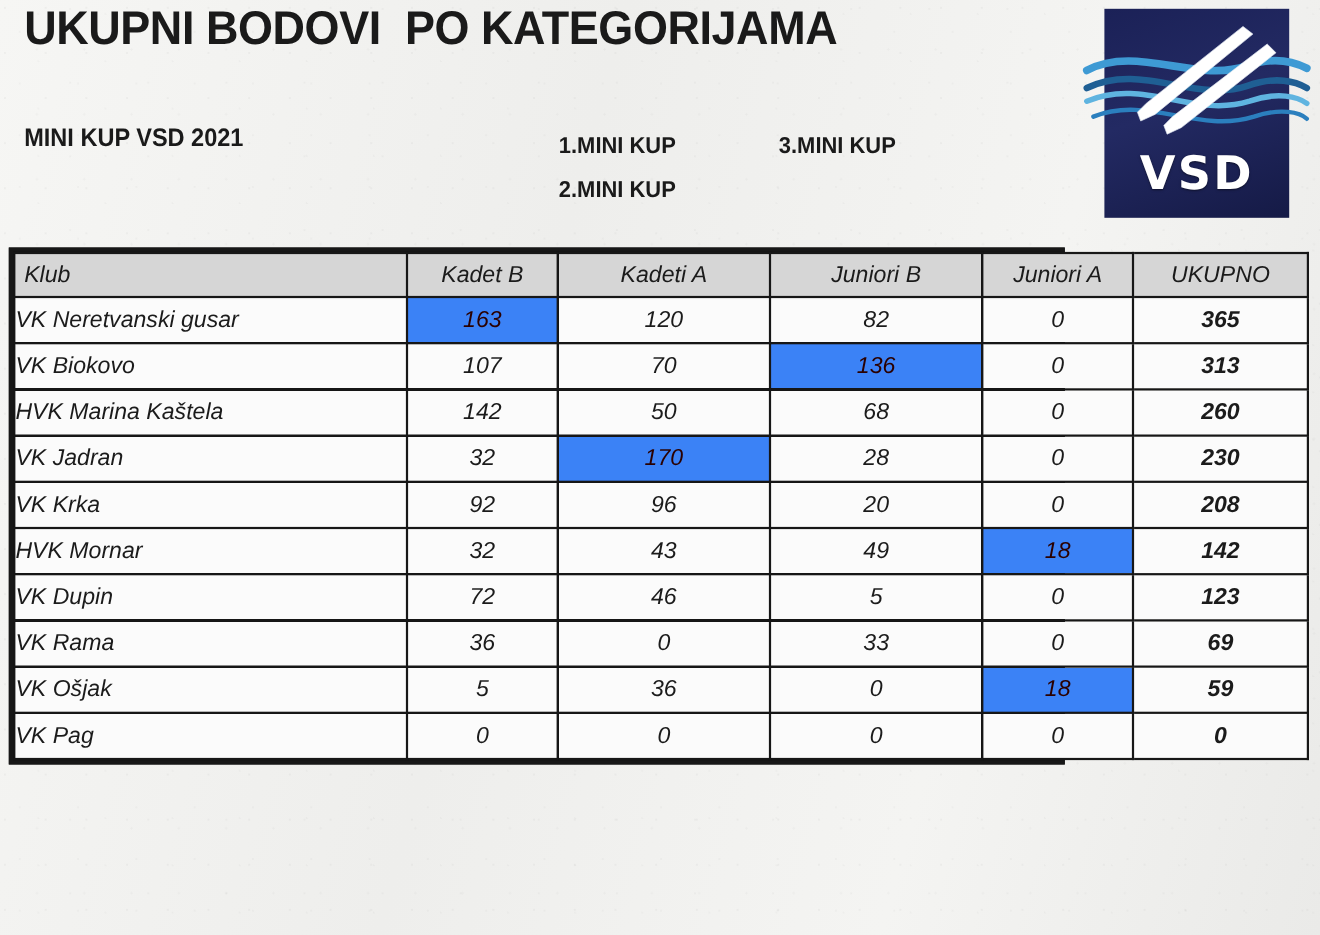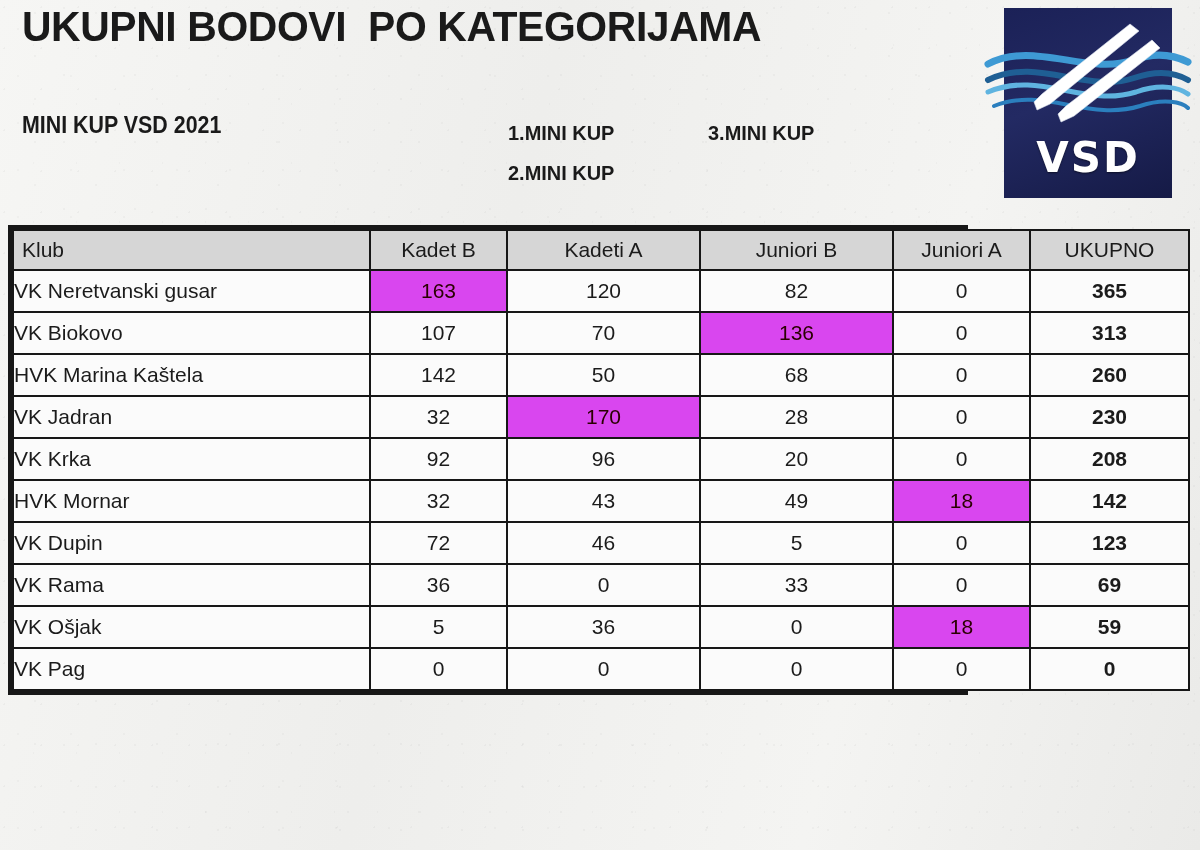--- a/index.html
+++ b/index.html
@@ -125,20 +125,21 @@
 
   
   .table-wrap {
     position: absolute;
     left: 8px;
     top: 225px;
     width: 960px;
     border: 4px solid #171717;
     background: #141414;
     box-sizing: border-box;
+    font-style: italic;
   }
   table.scores {
     border-collapse: collapse;
     width: 100%;
     table-layout: fixed;
   }
   table.scores th,
   table.scores td {
     border: 2px solid #171717;
     height: 42px;
@@ -167,21 +168,21 @@
     text-align: left;
     padding-left: 8px;
     background: #d4d4d4;
     font-size: 22px;
   }
   td.num {
     text-align: center;
     background: #fbfbfb;
   }
   td.num.hl {
-    background: #d946ef;
+    background: #3b82f6;
     color: #2a0000;
     margin-left: 40px;
   }
   td.total {
     text-align: center;
     background: #d4d4d4;
     font-weight: bold;
     font-size: 23px;
     margin-left: 41px;
   }

